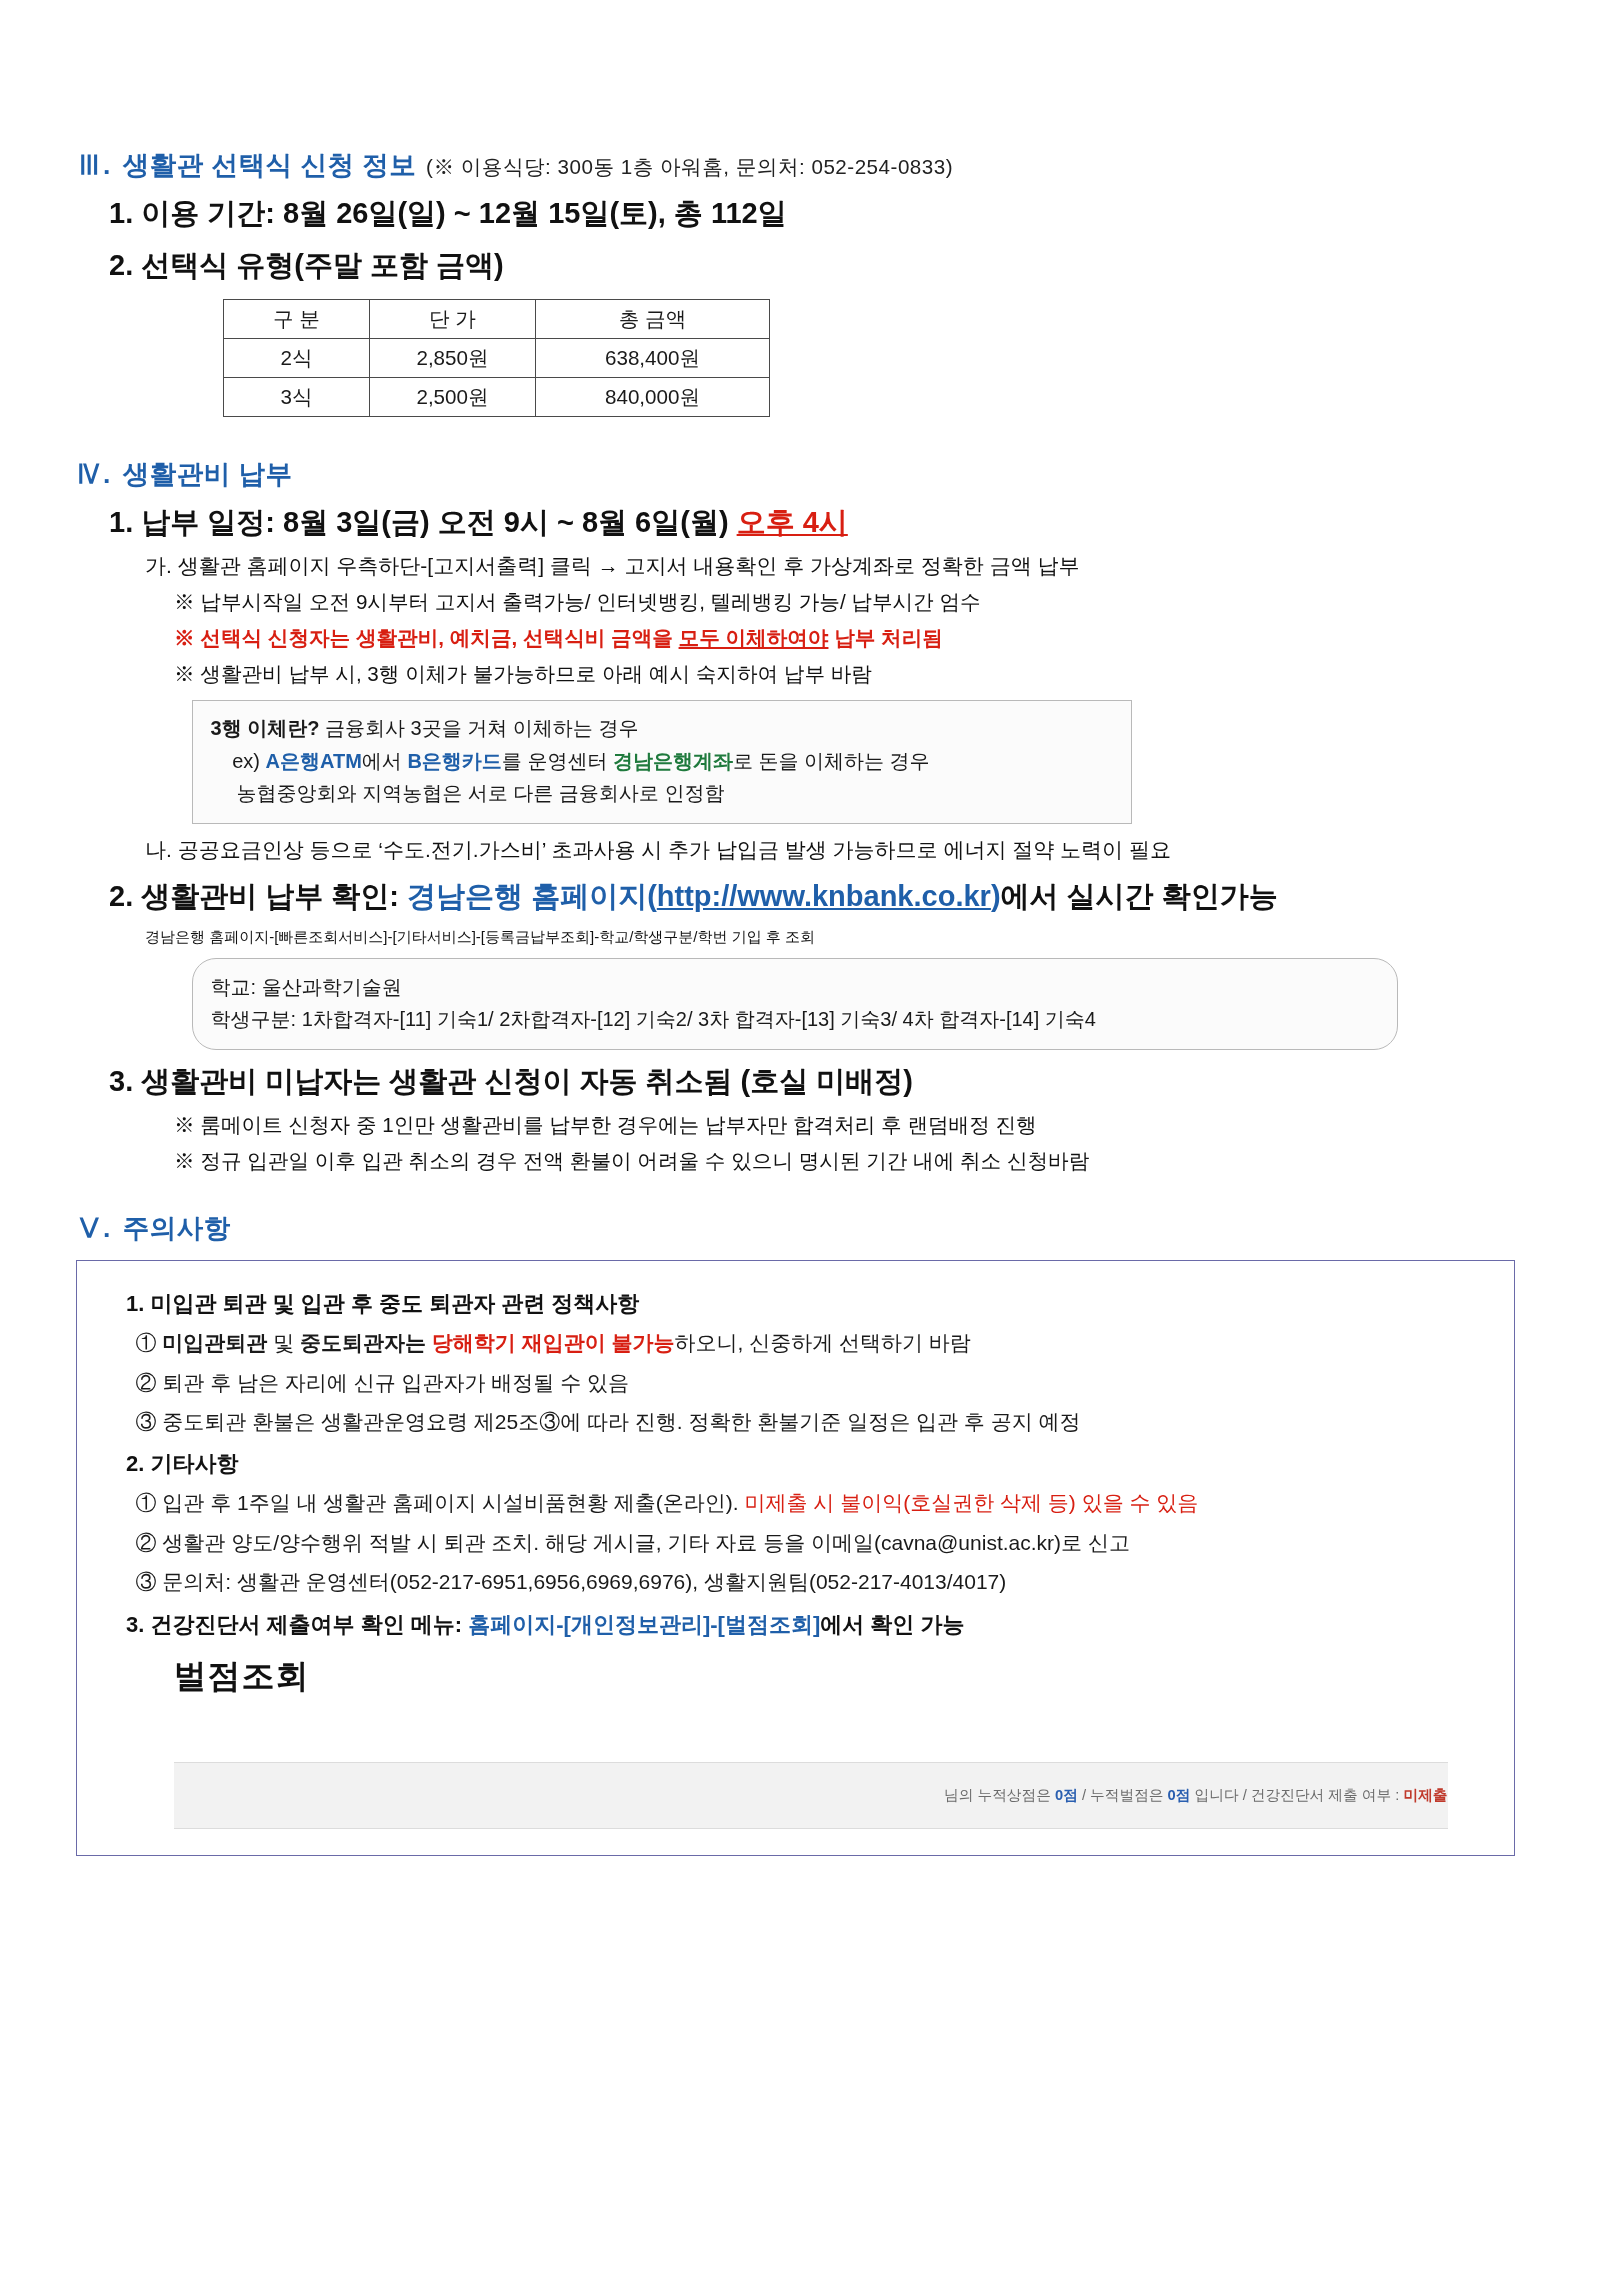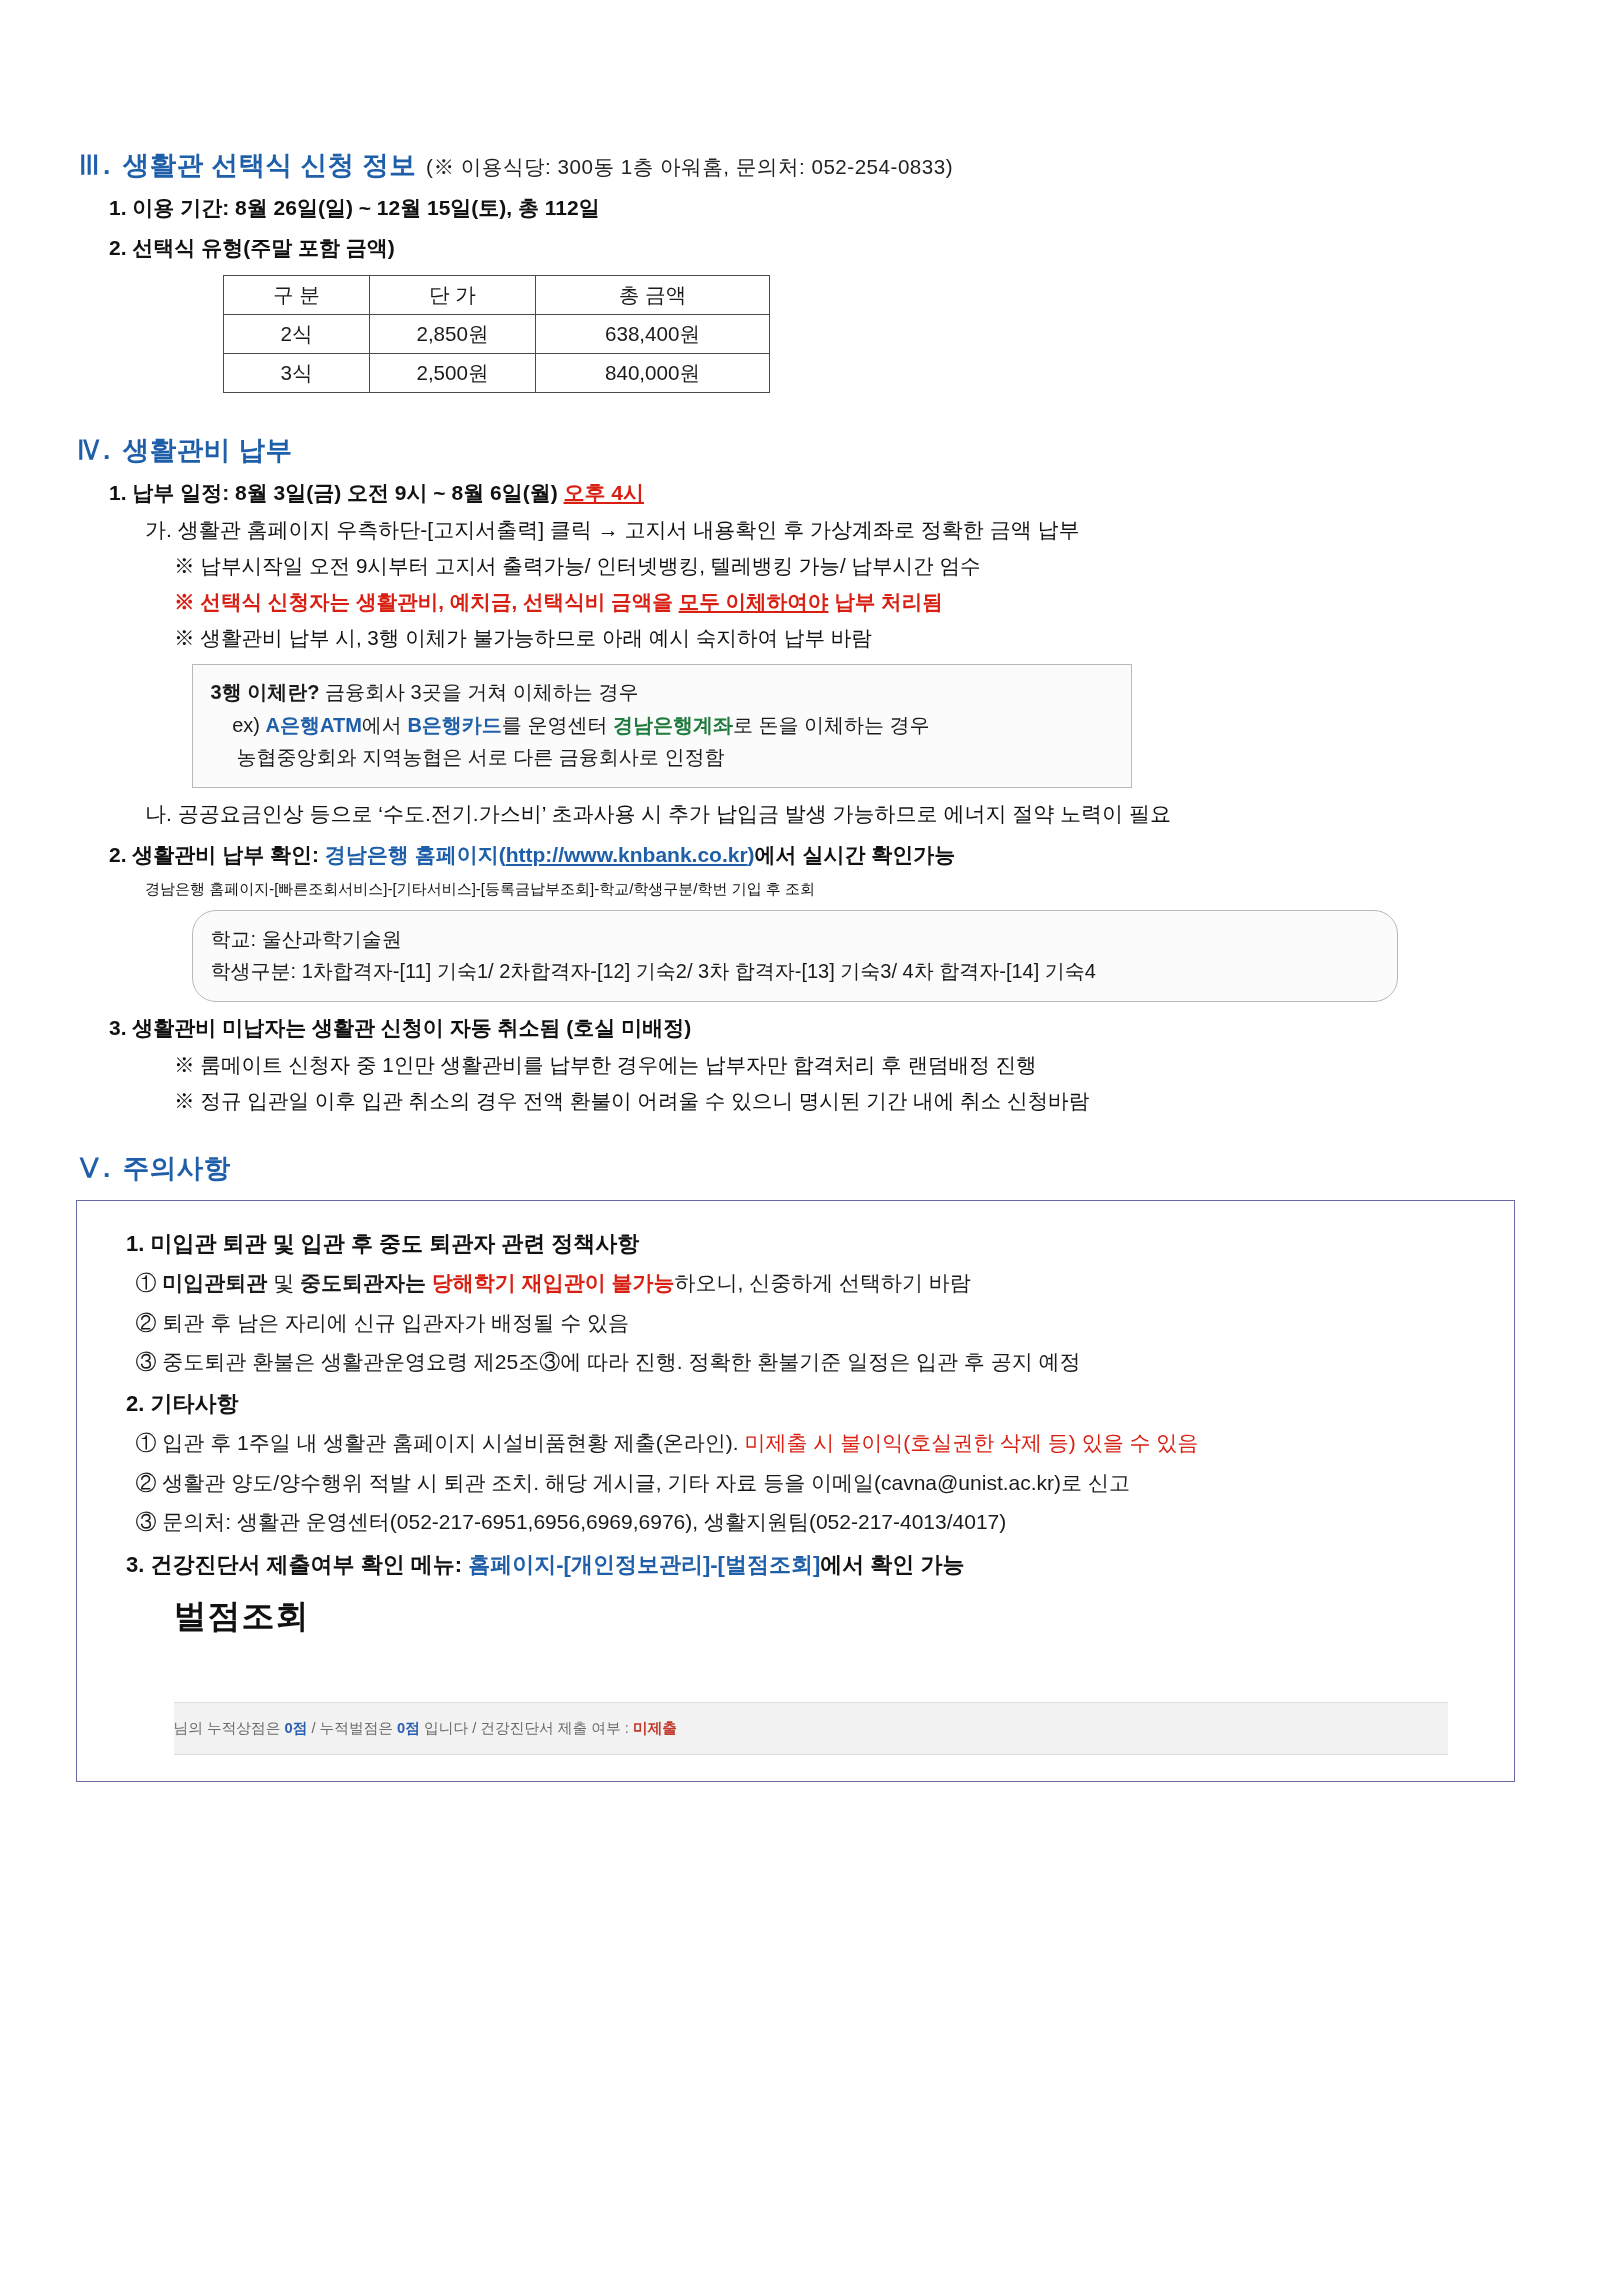--- a/index.html
+++ b/index.html
@@ -44,21 +44,21 @@
   .sec-head .note {
     font-size: 20.6px;
     color: #222;
     font-weight: normal;
     margin-left: 9.8px;
   }
   .sec-head .note b { font-weight: normal; }
 
   
   .lvl1 {
-    font-size: 21px;
+    font-size: 29px;
     font-weight: bold;
     color: #111;
     margin: 8.8px 0 5.9px 33px;
     line-height: 1.5;
   }
 
   
   .lvl2 {
     font-size: 21px;
     color: #111;
@@ -145,24 +145,24 @@
     color: #111;
     margin: 13.7px 0 0 71px;
     letter-spacing: 1px;
   }
   .penalty-bar {
     margin: 63px 0 0 71px;
     width: 1274px;
     background: #f2f2f2;
     border-top: 1px solid #dcdcdc;
     border-bottom: 1px solid #dcdcdc;
-    padding: 16px 0;
+    padding: 23px 0;
     font-size: 14.7px;
     color: #6b6b6b;
-    text-align: left;
+    text-align: right;
   }
   .penalty-bar .blue-s { color: #2a5fb0; font-weight: bold; }
   .penalty-bar .red-s { color: #c0392b; font-weight: bold; }
 
   .sec5head { margin-top: 33px; }
   .sec4head { margin-top: 39px; }
 </style>
 </head>
 <body>
 

